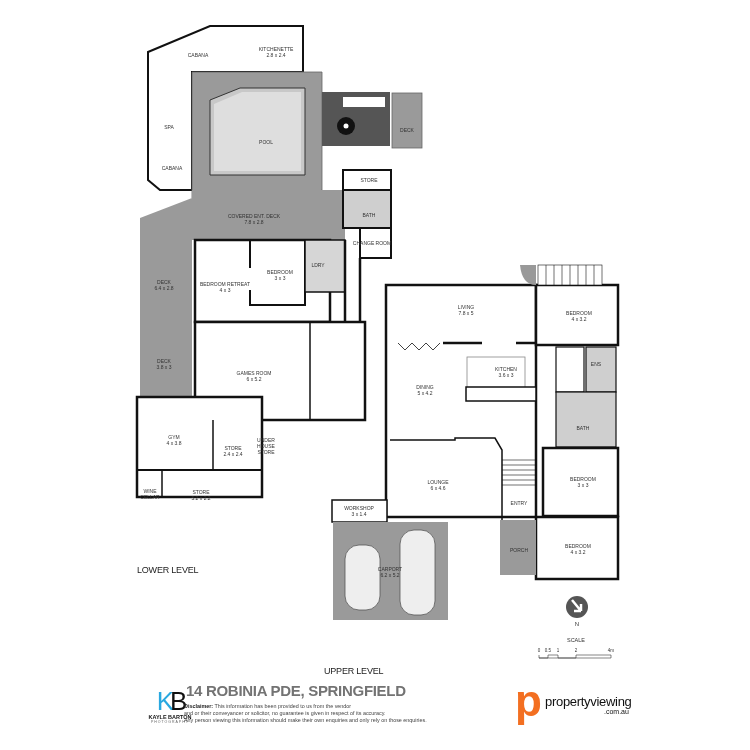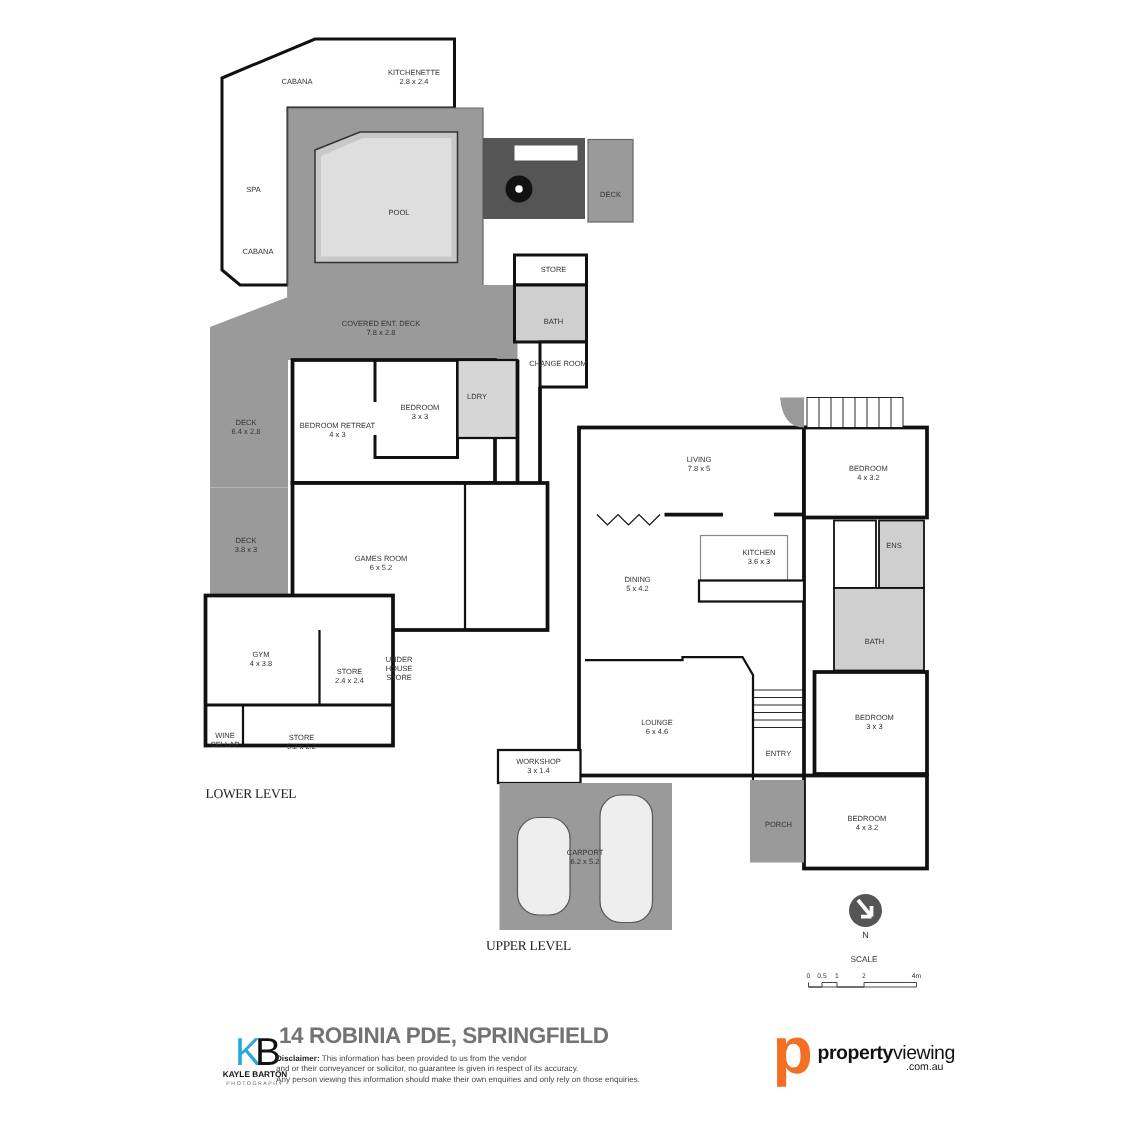--- a/index.html
+++ b/index.html
@@ -1,33 +1,33 @@
 <!DOCTYPE html>
 <html><head>
 <meta charset="utf-8">
 <style>
   html,body{margin:0;padding:0;background:#fff;}
   body{width:750px;height:750px;position:relative;overflow:hidden;font-family:"Liberation Sans",sans-serif;color:#222;}
   .plan{position:absolute;left:0;top:0;width:750px;height:750px;}
   .lbl{position:absolute;font-family:"Liberation Sans",sans-serif;font-size:5px;line-height:6px;text-align:center;color:#333;text-transform:uppercase;white-space:nowrap;transform:translate(-50%,-50%);}
   .lbl .dim{display:block;text-transform:none;}
-  .level{position:absolute;font-size:9px;color:#222;font-family:Liberation Serif, serif;letter-spacing:-0.2px;}
+  .level{position:absolute;font-size:9px;color:#222;font-family:Liberation Sans, sans-serif;letter-spacing:-0.2px;margin-top:41px;}
   .footer-title{position:absolute;left:186px;top:682px;font-size:15px;font-weight:bold;color:#737373;font-family:"Liberation Sans",sans-serif;letter-spacing:-0.3px;}
   .disc{position:absolute;left:184px;top:703px;font-size:5.4px;line-height:7px;color:#444;width:260px;}
   .disc b{color:#222;}
   .kb{position:absolute;left:140px;top:688px;width:60px;text-align:center;}
   .kb-logo{font-size:26px;font-weight:normal;line-height:26px;letter-spacing:-4px;}
   .kb-logo .k{color:#29a8e0;}
   .kb-logo .b{color:#111;}
   .kb-name{font-size:5.5px;font-weight:bold;color:#111;line-height:6px;}
   .kb-sub{font-size:3.5px;color:#666;letter-spacing:1px;}
   .pc{position:absolute;left:515px;top:680px;width:120px;height:45px;}
   .pc-p{position:absolute;left:0;top:0;font-size:44px;font-weight:bold;color:#f36f21;line-height:42px;font-family:"Liberation Sans",sans-serif;}
   .pc-word{position:absolute;left:30px;top:14px;font-size:13px;color:#111;font-family:"Liberation Sans",sans-serif;letter-spacing:-0.3px;}
-  .pc-word b{font-weight:bold;}
+  .pc-word b{font-weight:normal;}
   .pc-dom{position:absolute;left:89px;top:28px;font-size:7px;color:#111;}
   .scale-lbl{position:absolute;font-size:4.5px;color:#333;transform:translateX(-50%);}
   .north{position:absolute;left:566px;top:596px;width:22px;height:22px;border-radius:50%;background:#555;}
 </style>
 </head>
 <body>
 
 <svg class="plan" viewBox="0 0 750 750" xmlns="http://www.w3.org/2000/svg">
 
   <g>

